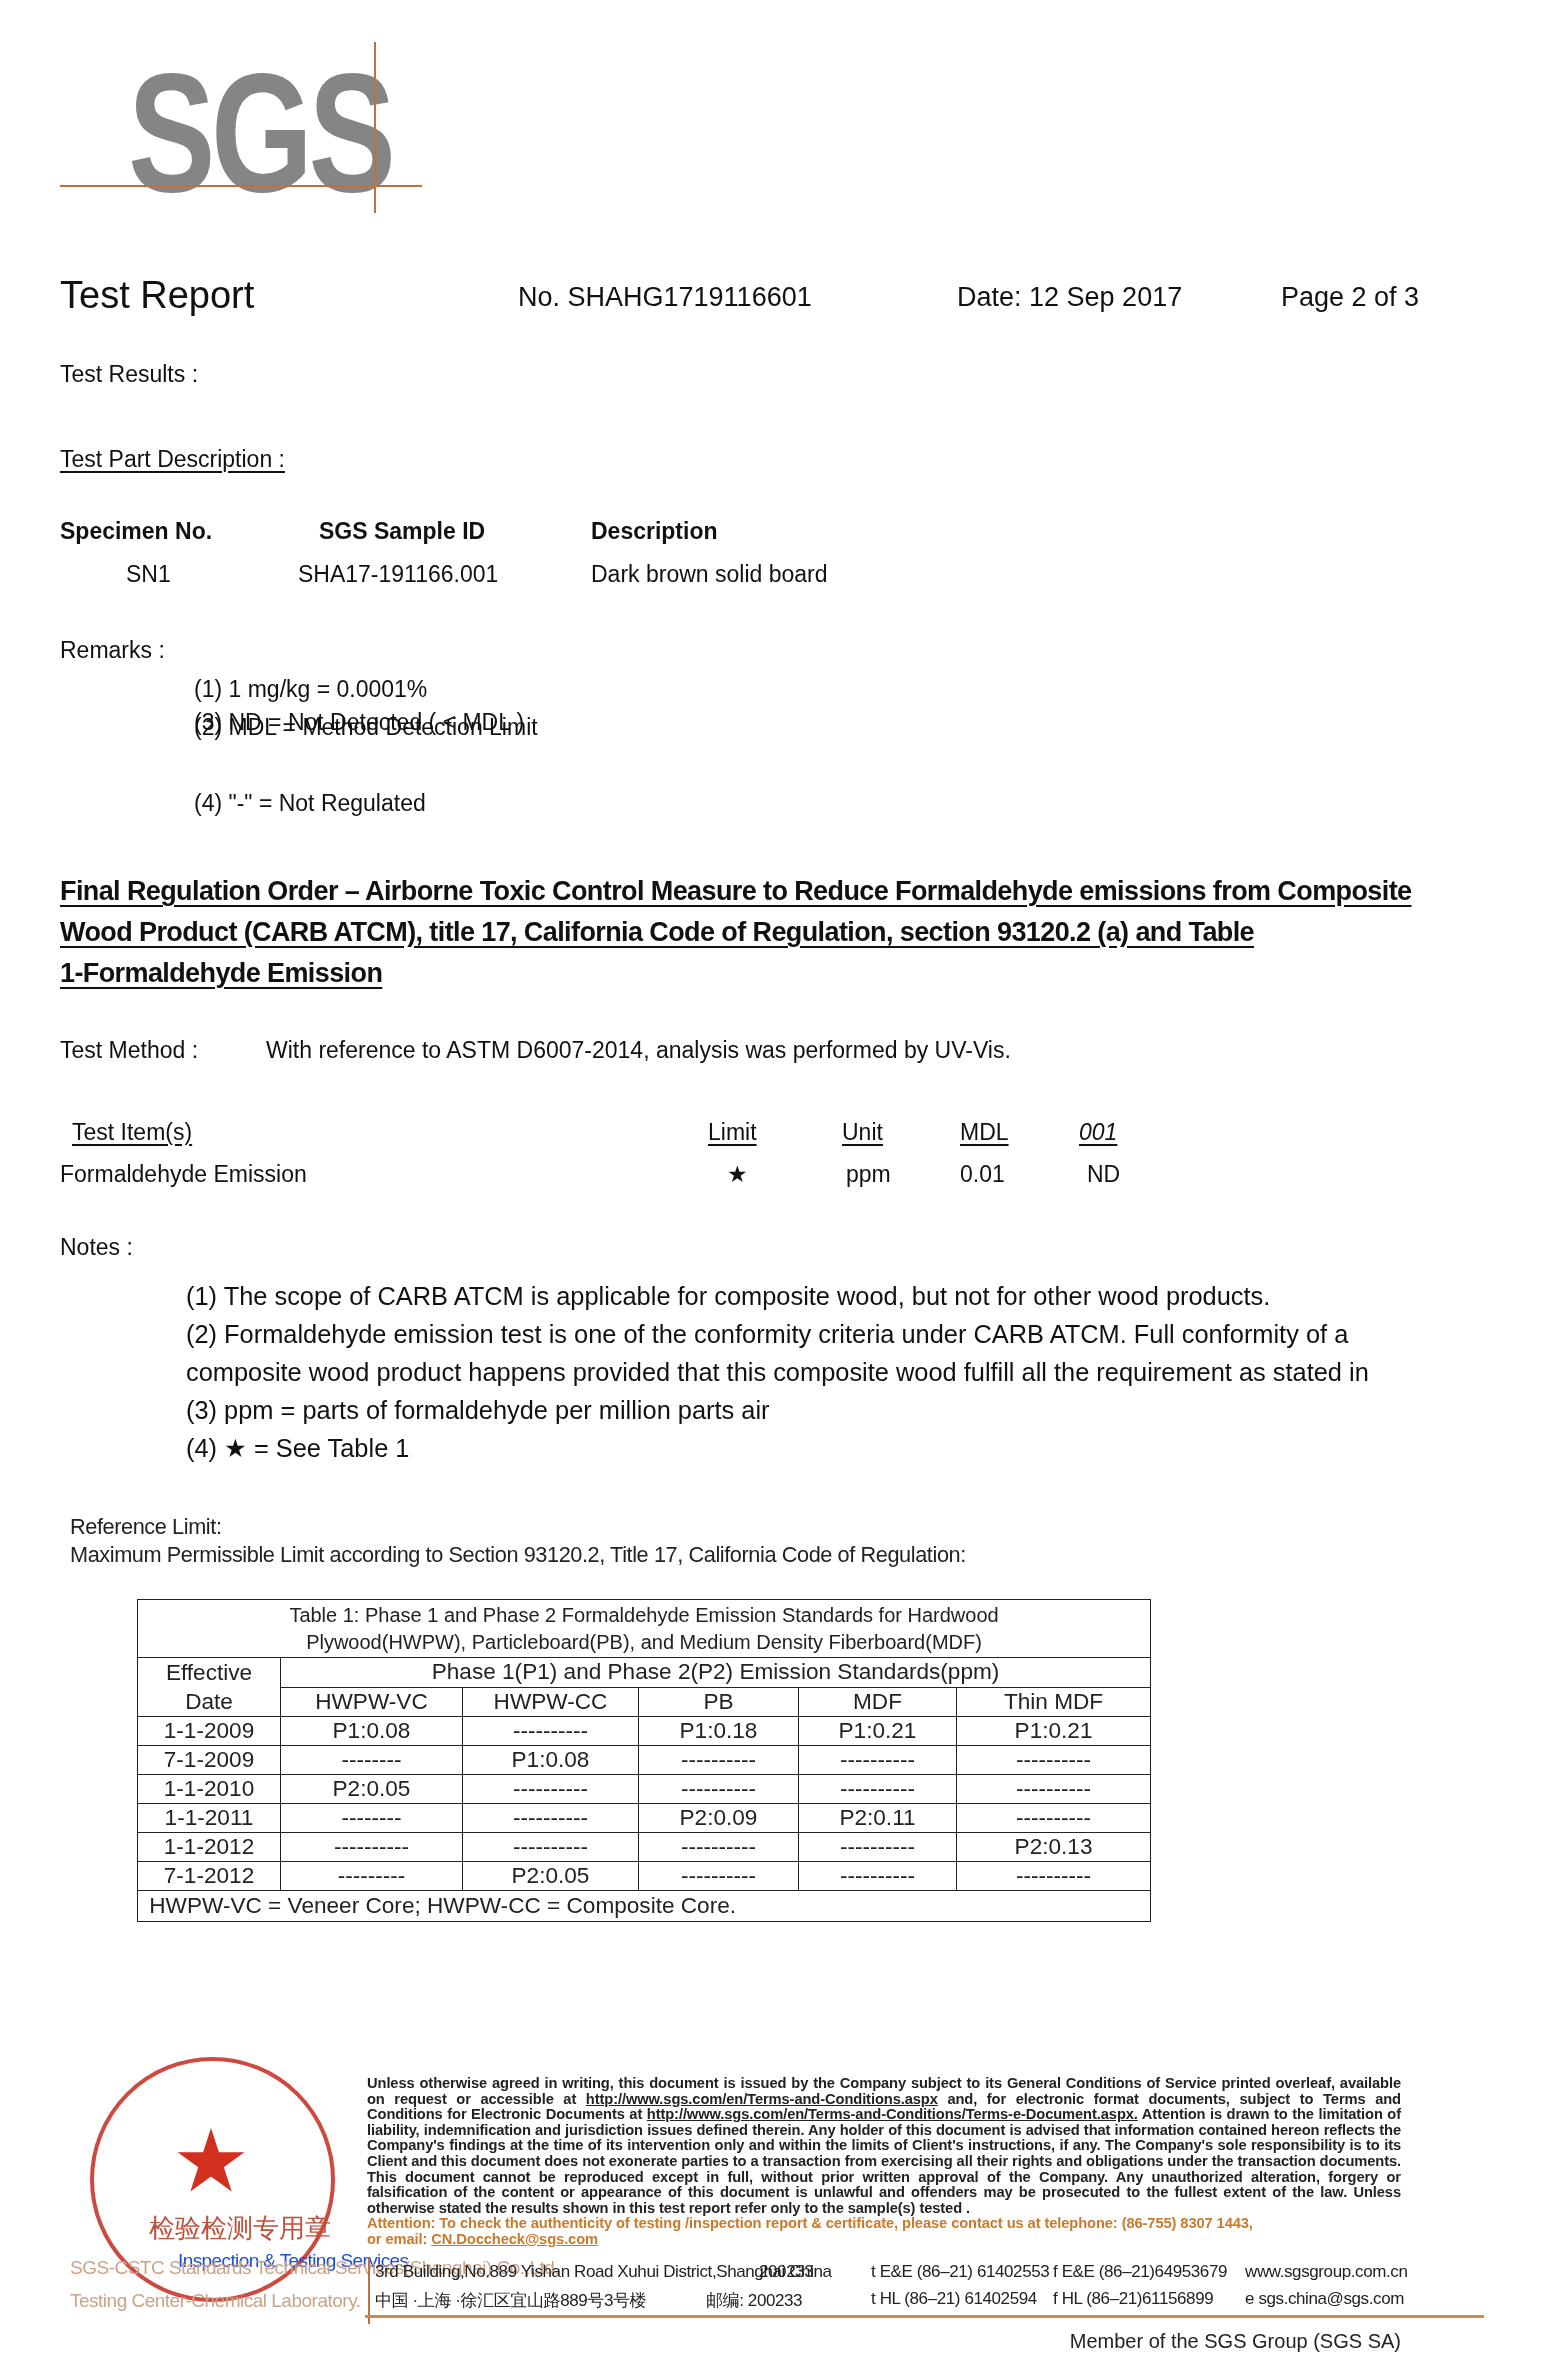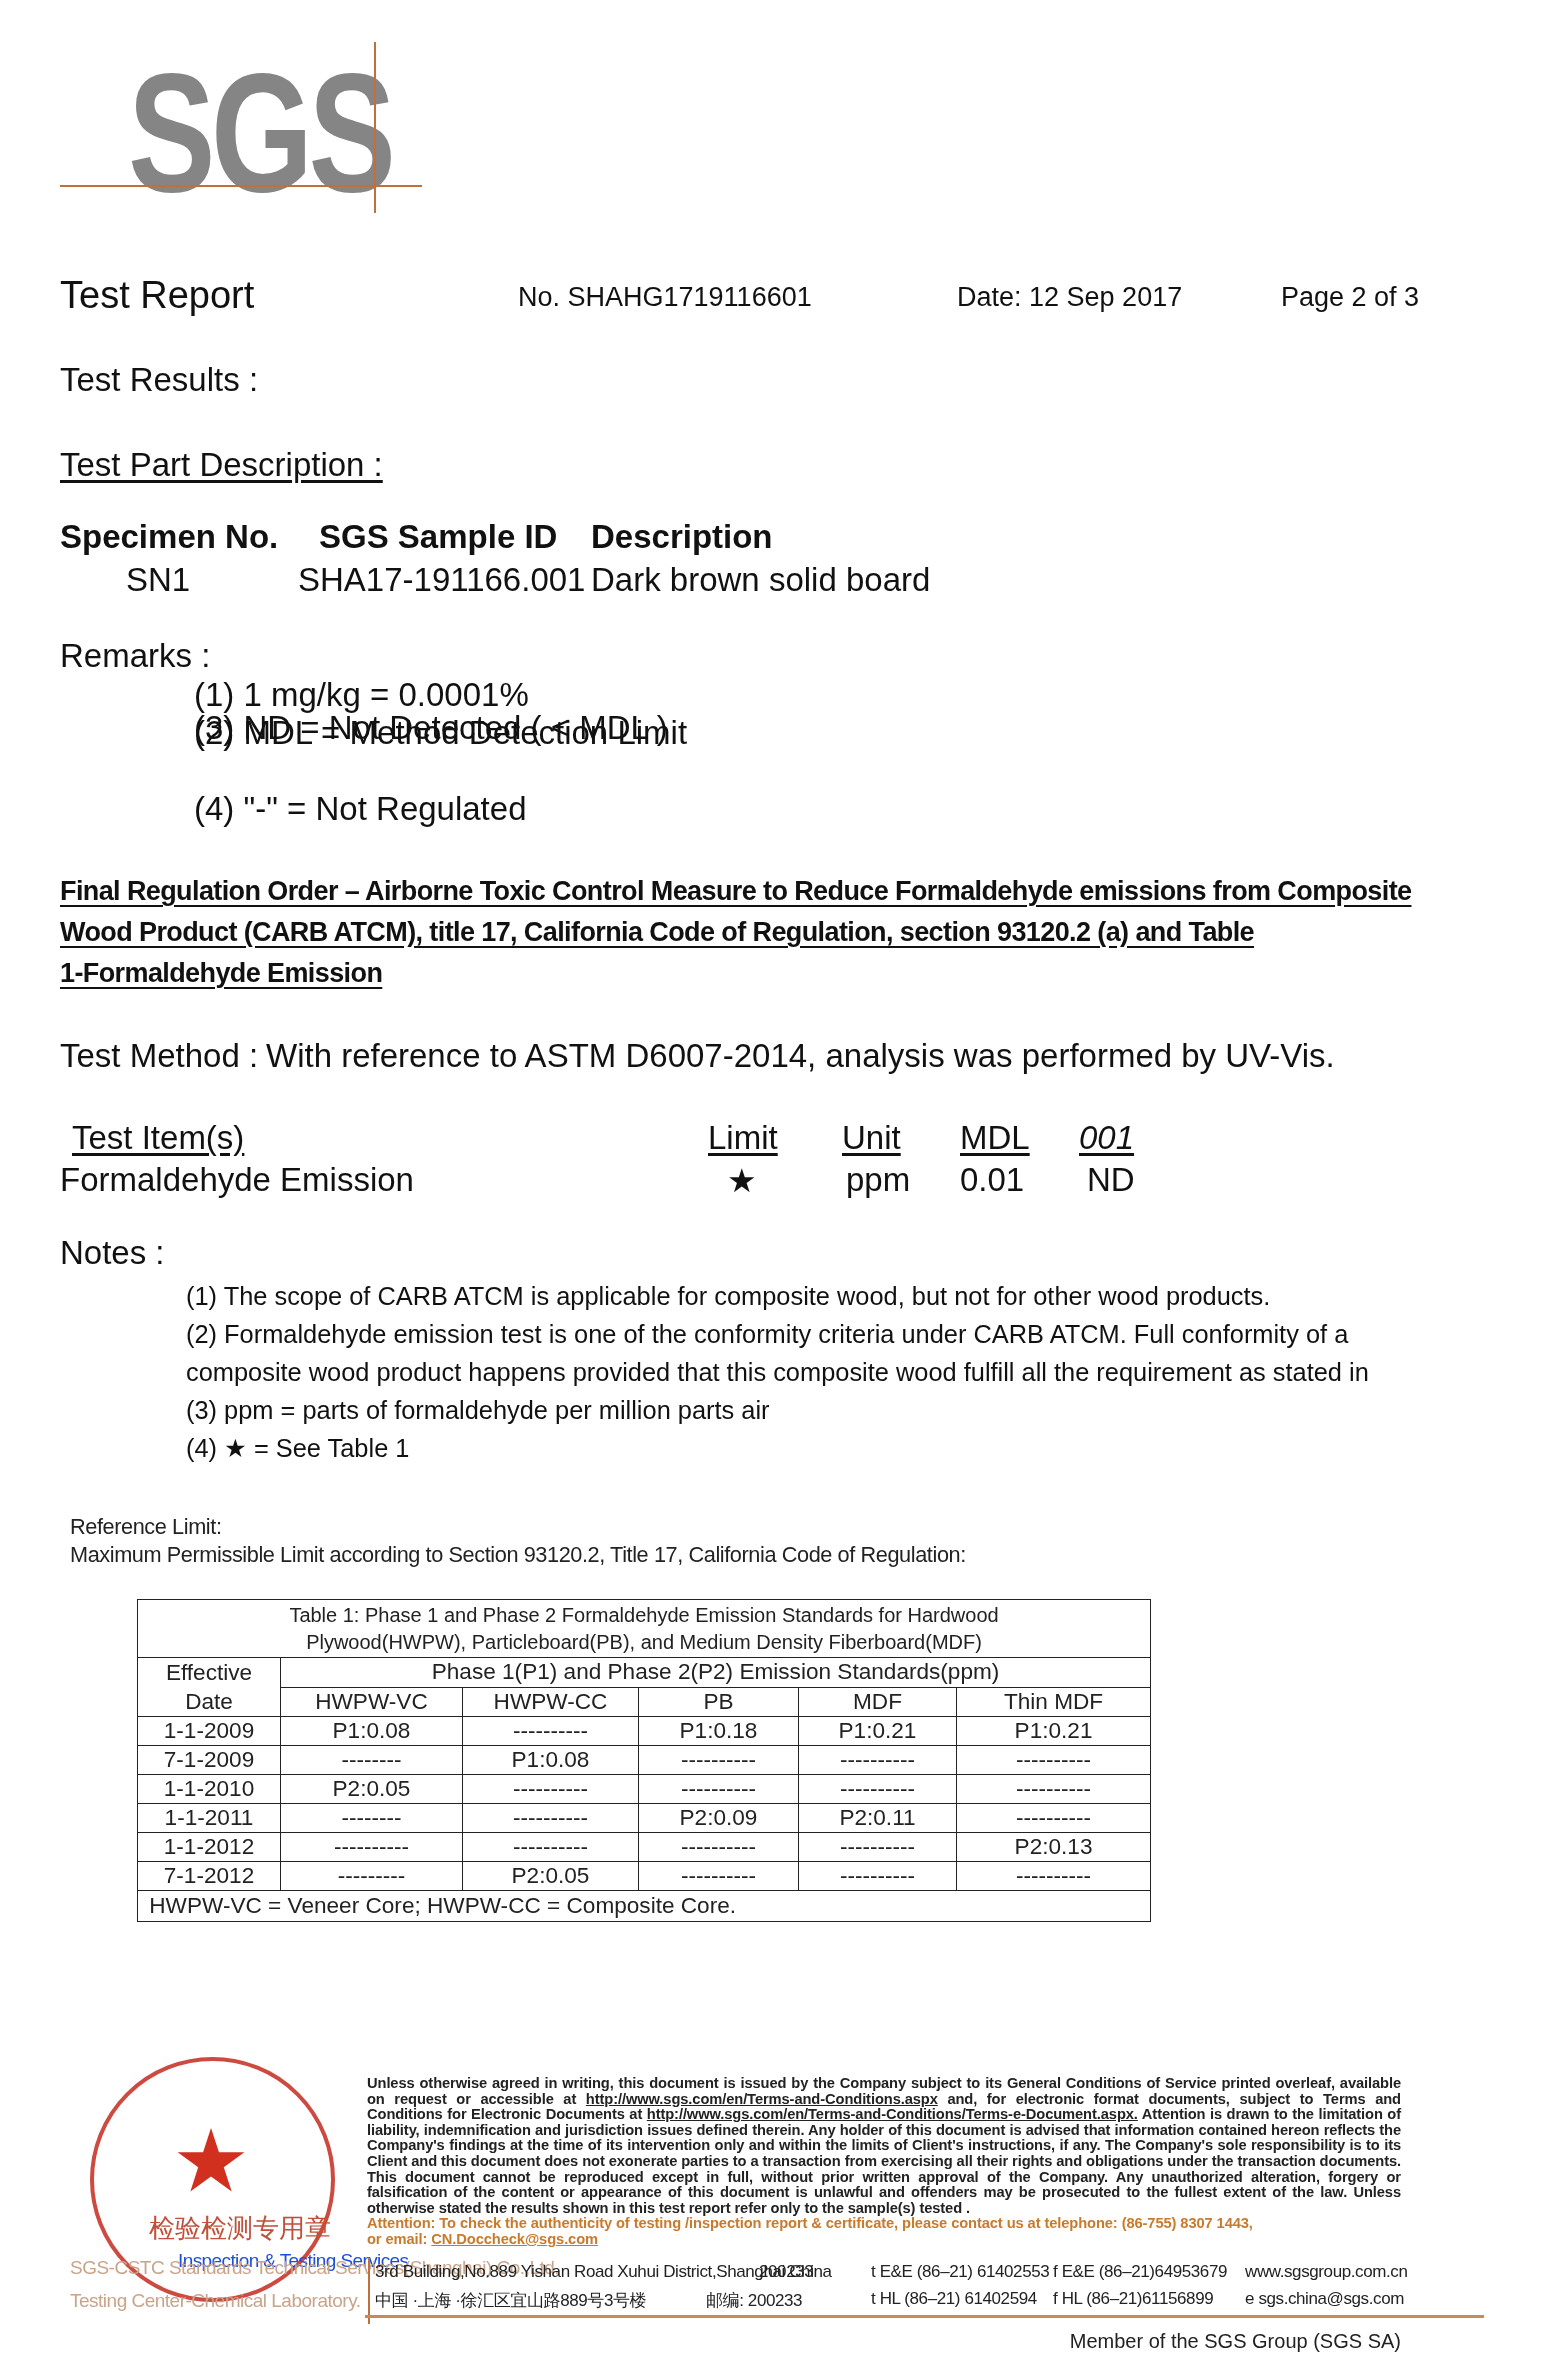--- a/index.html
+++ b/index.html
@@ -10,21 +10,21 @@
   
   .logo-text { position: absolute; left: 128px; top: 49px; font-family: "Liberation Sans", sans-serif;
                font-weight: bold; font-size: 168px; color: #858585; letter-spacing: -5.6px;
                transform: scaleX(0.78); transform-origin: left top; line-height: 1; }
   .logo-hline { position: absolute; left: 60px; top: 185px; width: 362px; height: 1.9px; background: #c0703a; }
   .logo-vline { position: absolute; left: 374px; top: 42px; width: 1.9px; height: 171px; background: #c0703a; }
 
   .t-header { font-size: 27px; top: 282px; }
   .t-title { font-size: 38px; top: 274px; left: 60px; }
 
-  .f26 { font-size: 33px; }
+  .f26 { font-size: 23px; }
   .bold { font-weight: bold; }
   .ul { text-decoration: underline; text-underline-offset: 3.8px; }
 
   .reg-title { position: absolute; left: 60px; top: 871px; width: 1412px; font-weight: bold;
                font-size: 27px; line-height: 41px; letter-spacing: -0.6px; }
   .reg-title span { text-decoration: underline; text-underline-offset: 4.7px; }
 
   .notes { position: absolute; left: 186px; top: 1277px; width: 1337px; font-size: 25.4px;
            line-height: 38px; }
 

